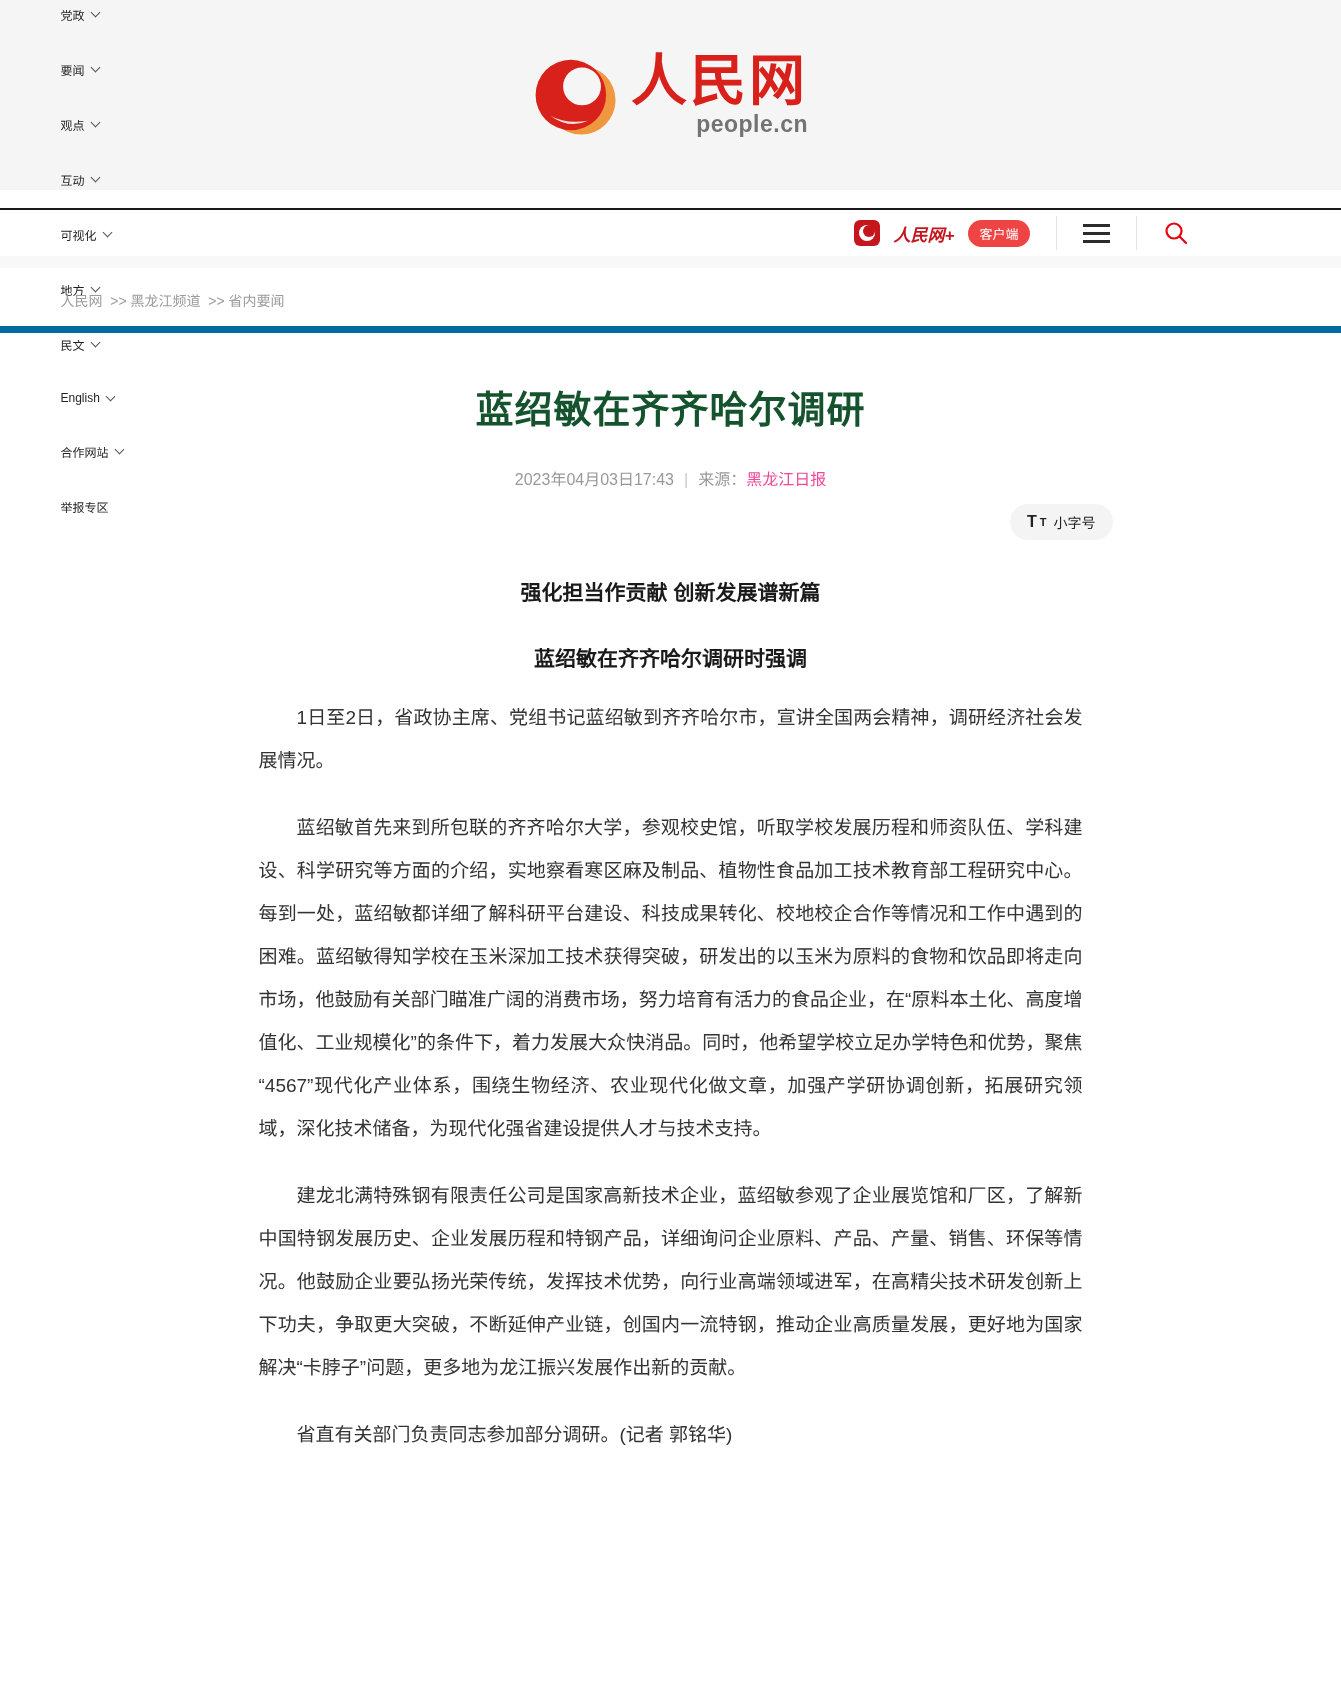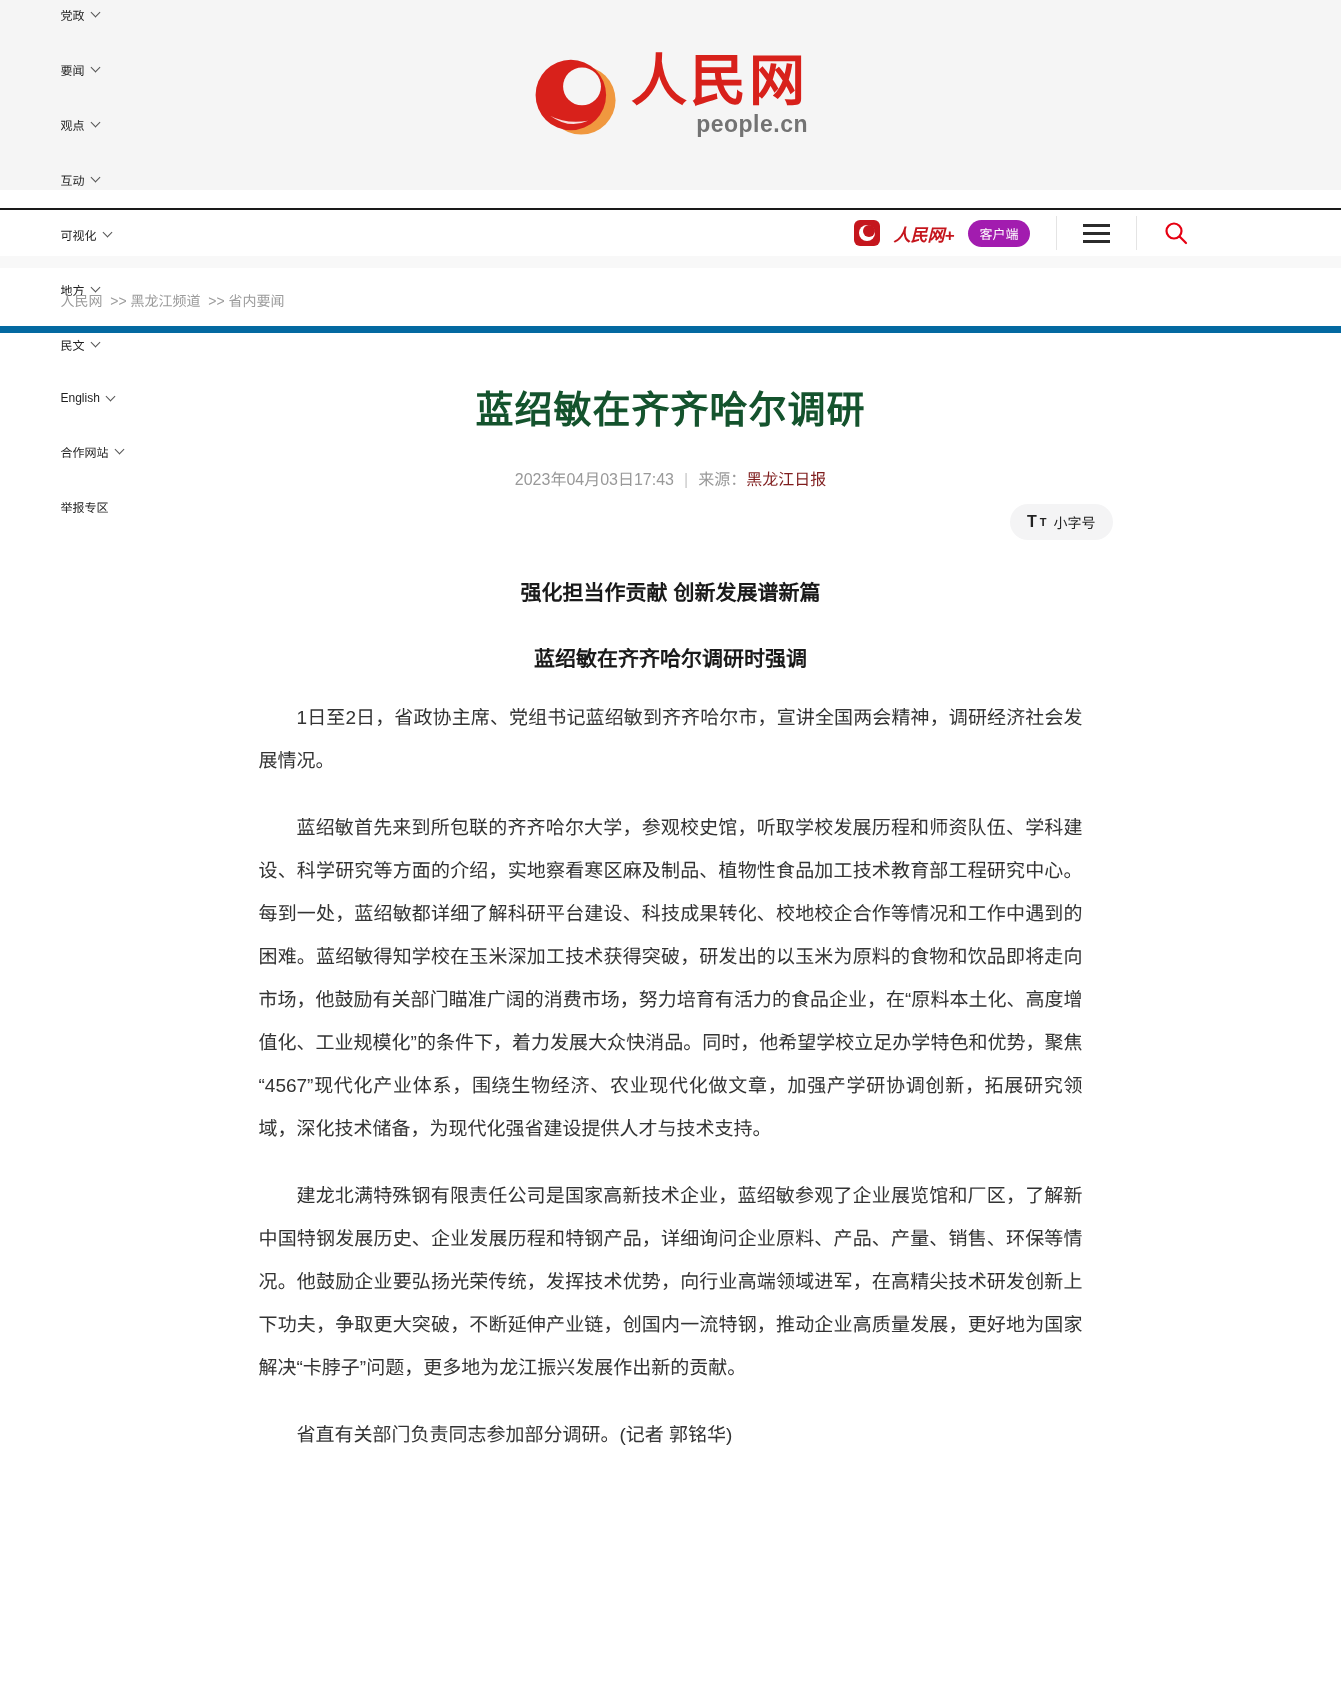--- a/index.html
+++ b/index.html
@@ -18,41 +18,41 @@
   
   .main-nav { margin-top:18px; background:#fff; border-top:2px solid #1a1a1a; }
   .nav-inner { width:1220px; margin:0 auto; height:46px; display:flex; align-items:center; }
   .nav-list { list-style:none; display:flex; gap:38px; margin:0; padding:0; font-size:12px; color:#1f1f1f;flex-direction:column; }
   .nav-item { display:flex; align-items:center; cursor:pointer; white-space:nowrap; }
   .caret { width:7px; height:7px; border-right:1.6px solid #555; border-bottom:1.6px solid #555;
            transform:rotate(45deg); display:inline-block; margin-left:7px; margin-bottom:4px; }
   .nav-right { margin-left:auto; margin-right:92px; display:flex; align-items:center; }
   .app-badge { display:flex; align-items:center; gap:14px; cursor:pointer; }
   .badge-brand { color:#c5161d; font-weight:bold; font-style:italic; font-size:17px; }
-  .badge-pill { background:#a21caf; color:#fff; border-radius:999px; padding:4px 11px; font-size:13px; }
+  .badge-pill { background:#ef4444; color:#fff; border-radius:999px; padding:4px 11px; font-size:13px; }
   .v-div { width:1px; height:34px; background:#e4e4e4; margin:0 26px; }
   .hamburger { display:flex; flex-direction:column; gap:5px; cursor:pointer; padding:4px 0; }
   .hamburger span { width:27px; height:3px; background:#2b2b2b; }
   .search-btn { background:none; border:none; cursor:pointer; padding:0; display:flex; }
   .nav-strip { height:12px; background:#f8f8f8; }
 
   
   .crumb-wrap { border-bottom:7px solid #0369a1; }
   .breadcrumb { width:1220px; margin:0 auto; padding:22px 0 16px; font-size:14px; color:#9c9c9c; }
   .breadcrumb a { color:#9c9c9c; text-decoration:none; cursor:pointer; }
   .breadcrumb .sep { white-space:pre; }
 
   
   .article { width:884px; margin:0 auto; padding-bottom:34px; }
   .pad { padding-left:30px; padding-right:30px; }
   .article-title { font-size:38px; font-weight:600; color:#14532d; text-align:center;
                    margin:46px 0 0; letter-spacing:1px; }
   .meta { text-align:center; margin-top:32px; font-size:16px; color:#999; }
   .meta .sep { margin:0 10px; color:#c9c9c9; }
-  .meta .src-link { color:#7f1d1d; text-decoration:none; cursor:pointer; }
+  .meta .src-link { color:#ec4899; text-decoration:none; cursor:pointer; }
   .tools { display:flex; justify-content:flex-end; margin-top:14px; }
   .font-tool { display:flex; align-items:center; gap:7px; background:#f4f4f5; border:none;
                border-radius:999px; padding:8px 17px; cursor:pointer; color:#222; }
   .tt-big { font-size:16px; font-weight:bold; line-height:1; }
   .tt-small { font-size:11px; font-weight:bold; line-height:1; margin-left:-4px; }
   .font-tool-label { font-size:14px; }
   .sub-heading { font-size:21px; font-weight:bold; color:#1a1a1a; text-align:center; margin:36px 0 0; }
   .article-body { margin-top:8px; }
   .article-body p { font-size:19px; line-height:43px; color:#333; text-align:justify;
                     text-indent:2em; margin:24px 0 0; }

